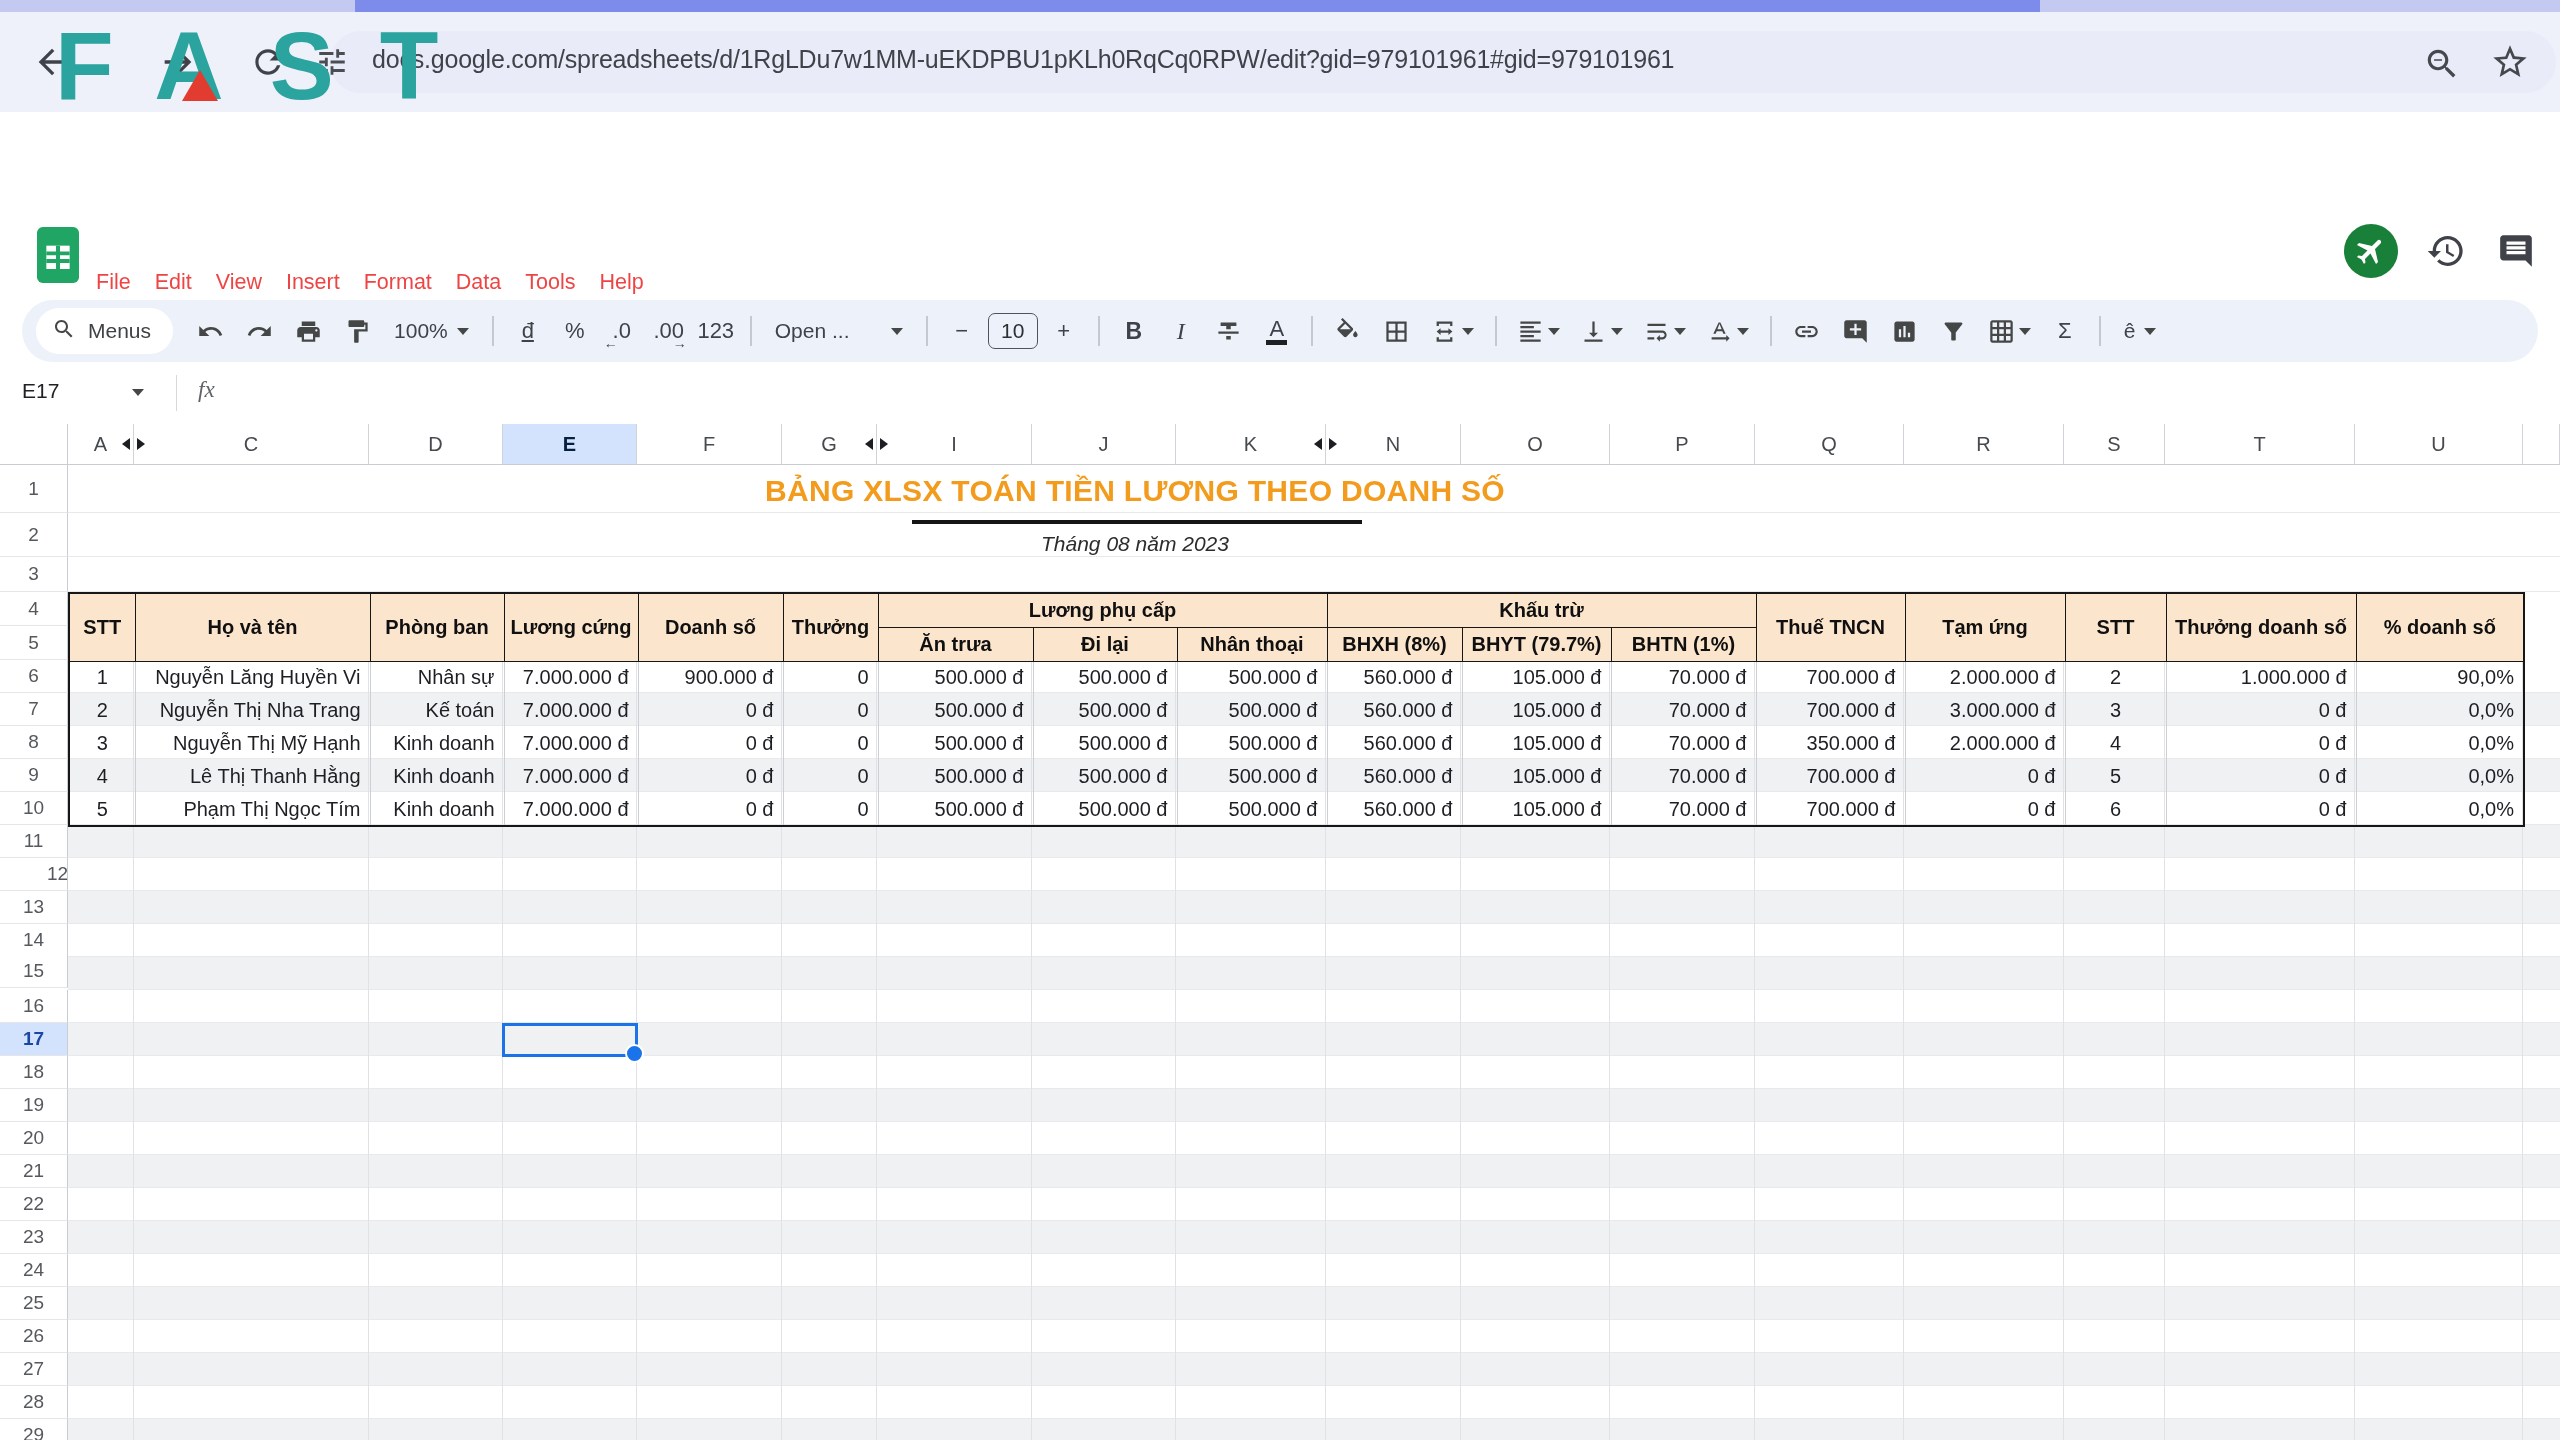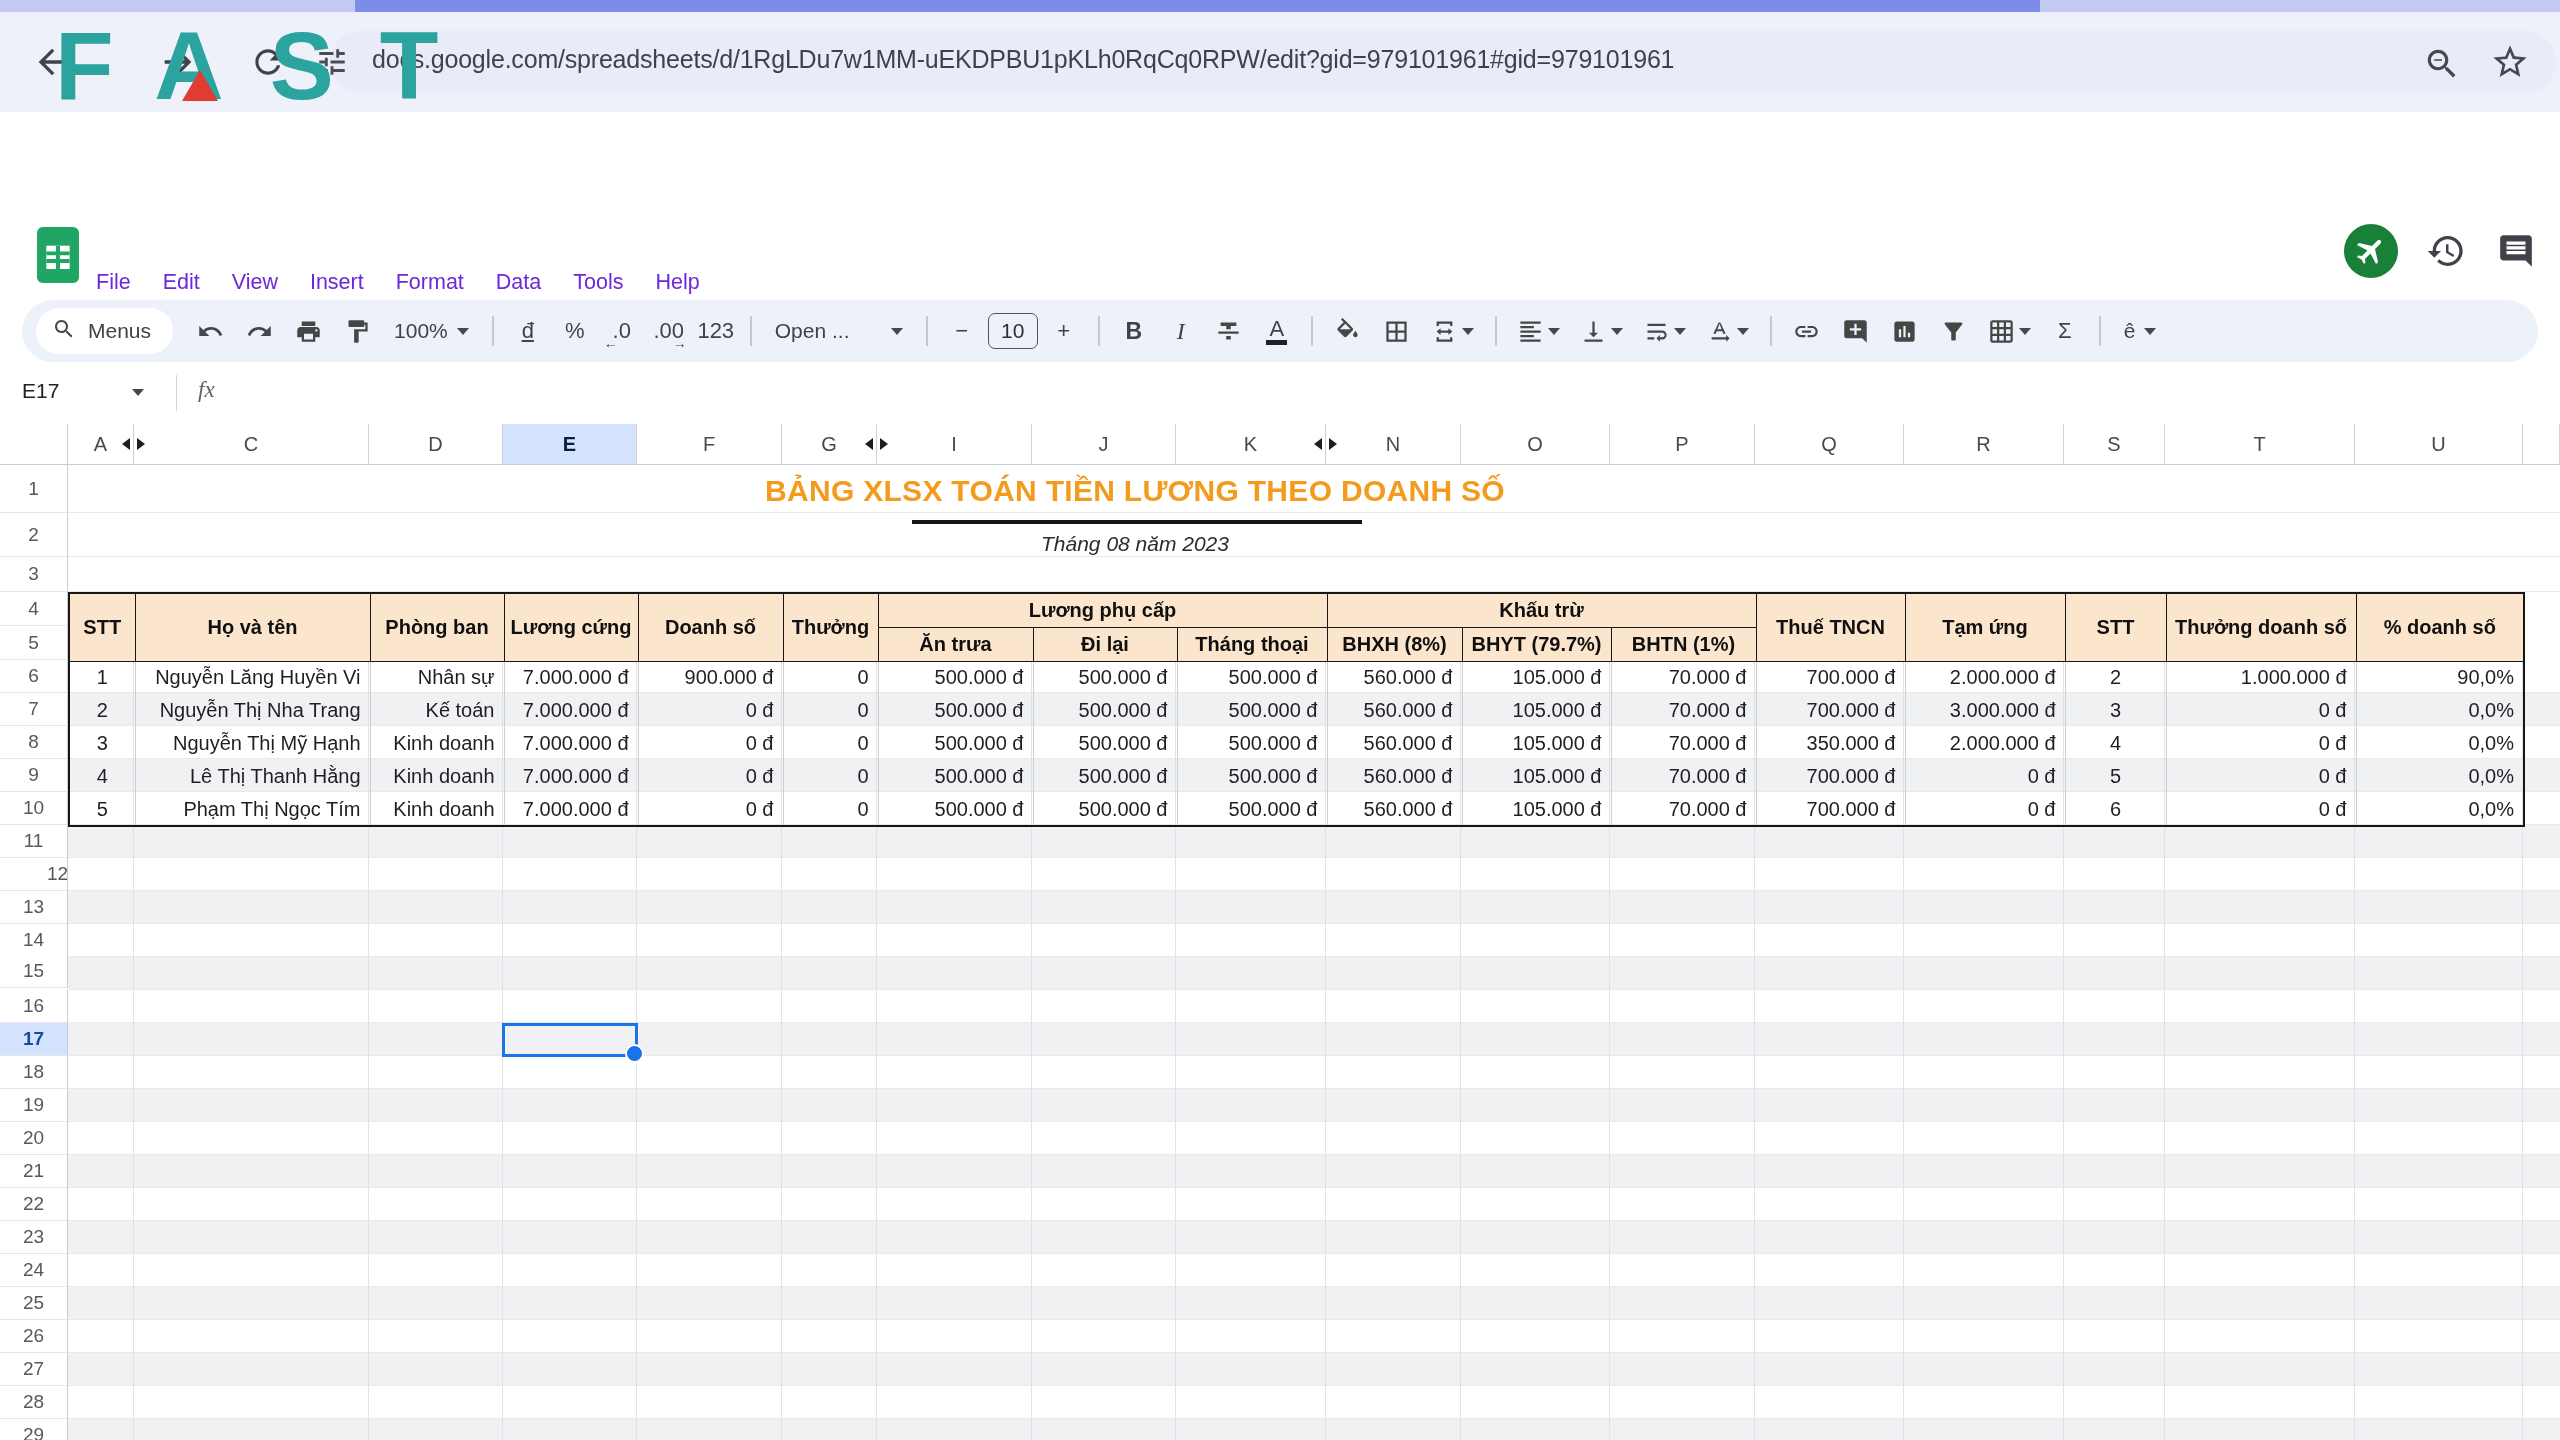--- a/index.html
+++ b/index.html
@@ -22,21 +22,21 @@
   .fast-grid div{position:absolute;width:13px;height:13px;border:3px solid #4a4d52;background:#fff;}
 
   
   .docheader{position:absolute;left:0;top:112px;width:2560px;height:188px;background:#fff;}
   .sheets-logo{position:absolute;left:30px;top:112px;width:56px;height:62px;}
   .titlerow{position:absolute;left:98px;top:114px;display:flex;align-items:center;gap:22px;height:44px;}
   .doc-title{font-size:27px;color:#1f1f1f;font-weight:500;white-space:nowrap;}
   .xlsx-badge{background:#188038;color:#fff;font-size:18px;font-weight:700;padding:5px 12px;border-radius:7px;letter-spacing:.5px;}
   .warn-ic{width:42px;height:42px;border-radius:8px;background:#fbbc04;display:flex;align-items:center;justify-content:center;}
   .hdr-ic{width:38px;height:38px;display:flex;align-items:center;justify-content:center;color:#45484d;}
-  .menubar{position:absolute;left:96px;top:158px;display:flex;gap:32px;font-size:21.5px;color:#6d28d9;}
+  .menubar{position:absolute;left:96px;top:158px;display:flex;gap:24px;font-size:21.5px;color:#ef4444;}
   .menu-item{cursor:default;}
   .rticons{position:absolute;right:22px;top:112px;display:flex;align-items:center;gap:26px;}
   .plane-circle{width:54px;height:54px;border-radius:50%;background:#188038;display:flex;align-items:center;justify-content:center;}
 
   
   .toolbar{position:absolute;left:22px;top:300px;width:2516px;height:62px;background:#edf2fa;border-radius:31px;display:flex;align-items:center;padding:0 14px;gap:5px;box-sizing:border-box;}
   .tb-search{height:46px;border-radius:23px;background:#fff;display:flex;align-items:center;gap:12px;padding:0 22px 0 16px;font-size:21px;color:#3f4246;margin-right:10px;}
   .tb-ic{width:44px;height:46px;display:flex;align-items:center;justify-content:center;border-radius:8px;position:relative;}
   .tb-text{min-width:42px;height:46px;display:flex;align-items:center;justify-content:center;font-size:22px;color:#3f4349;font-weight:500;position:relative;}
   .t-underline{text-decoration:underline;}
@@ -495,21 +495,21 @@
             <th colspan="3">Khấu trừ</th>
             <th rowspan="2">Thuế TNCN</th>
             <th rowspan="2">Tạm ứng</th>
             <th rowspan="2">STT</th>
             <th rowspan="2">Thưởng doanh số</th>
             <th rowspan="2">% doanh số</th>
           </tr>
           <tr>
             <th>Ăn trưa</th>
             <th>Đi lại</th>
-            <th>Tháng thoại</th>
+            <th>Nhân thoại</th>
             <th>BHXH (8%)</th>
             <th>BHYT (79.7%)</th>
             <th>BHTN (1%)</th>
           </tr>
         </thead>
         <tbody>
           <tr>
             <td class="ac">1</td>
             <td class="al">Nguyễn Lăng Huyền Vi</td>
             <td class="al">Nhân sự</td>

